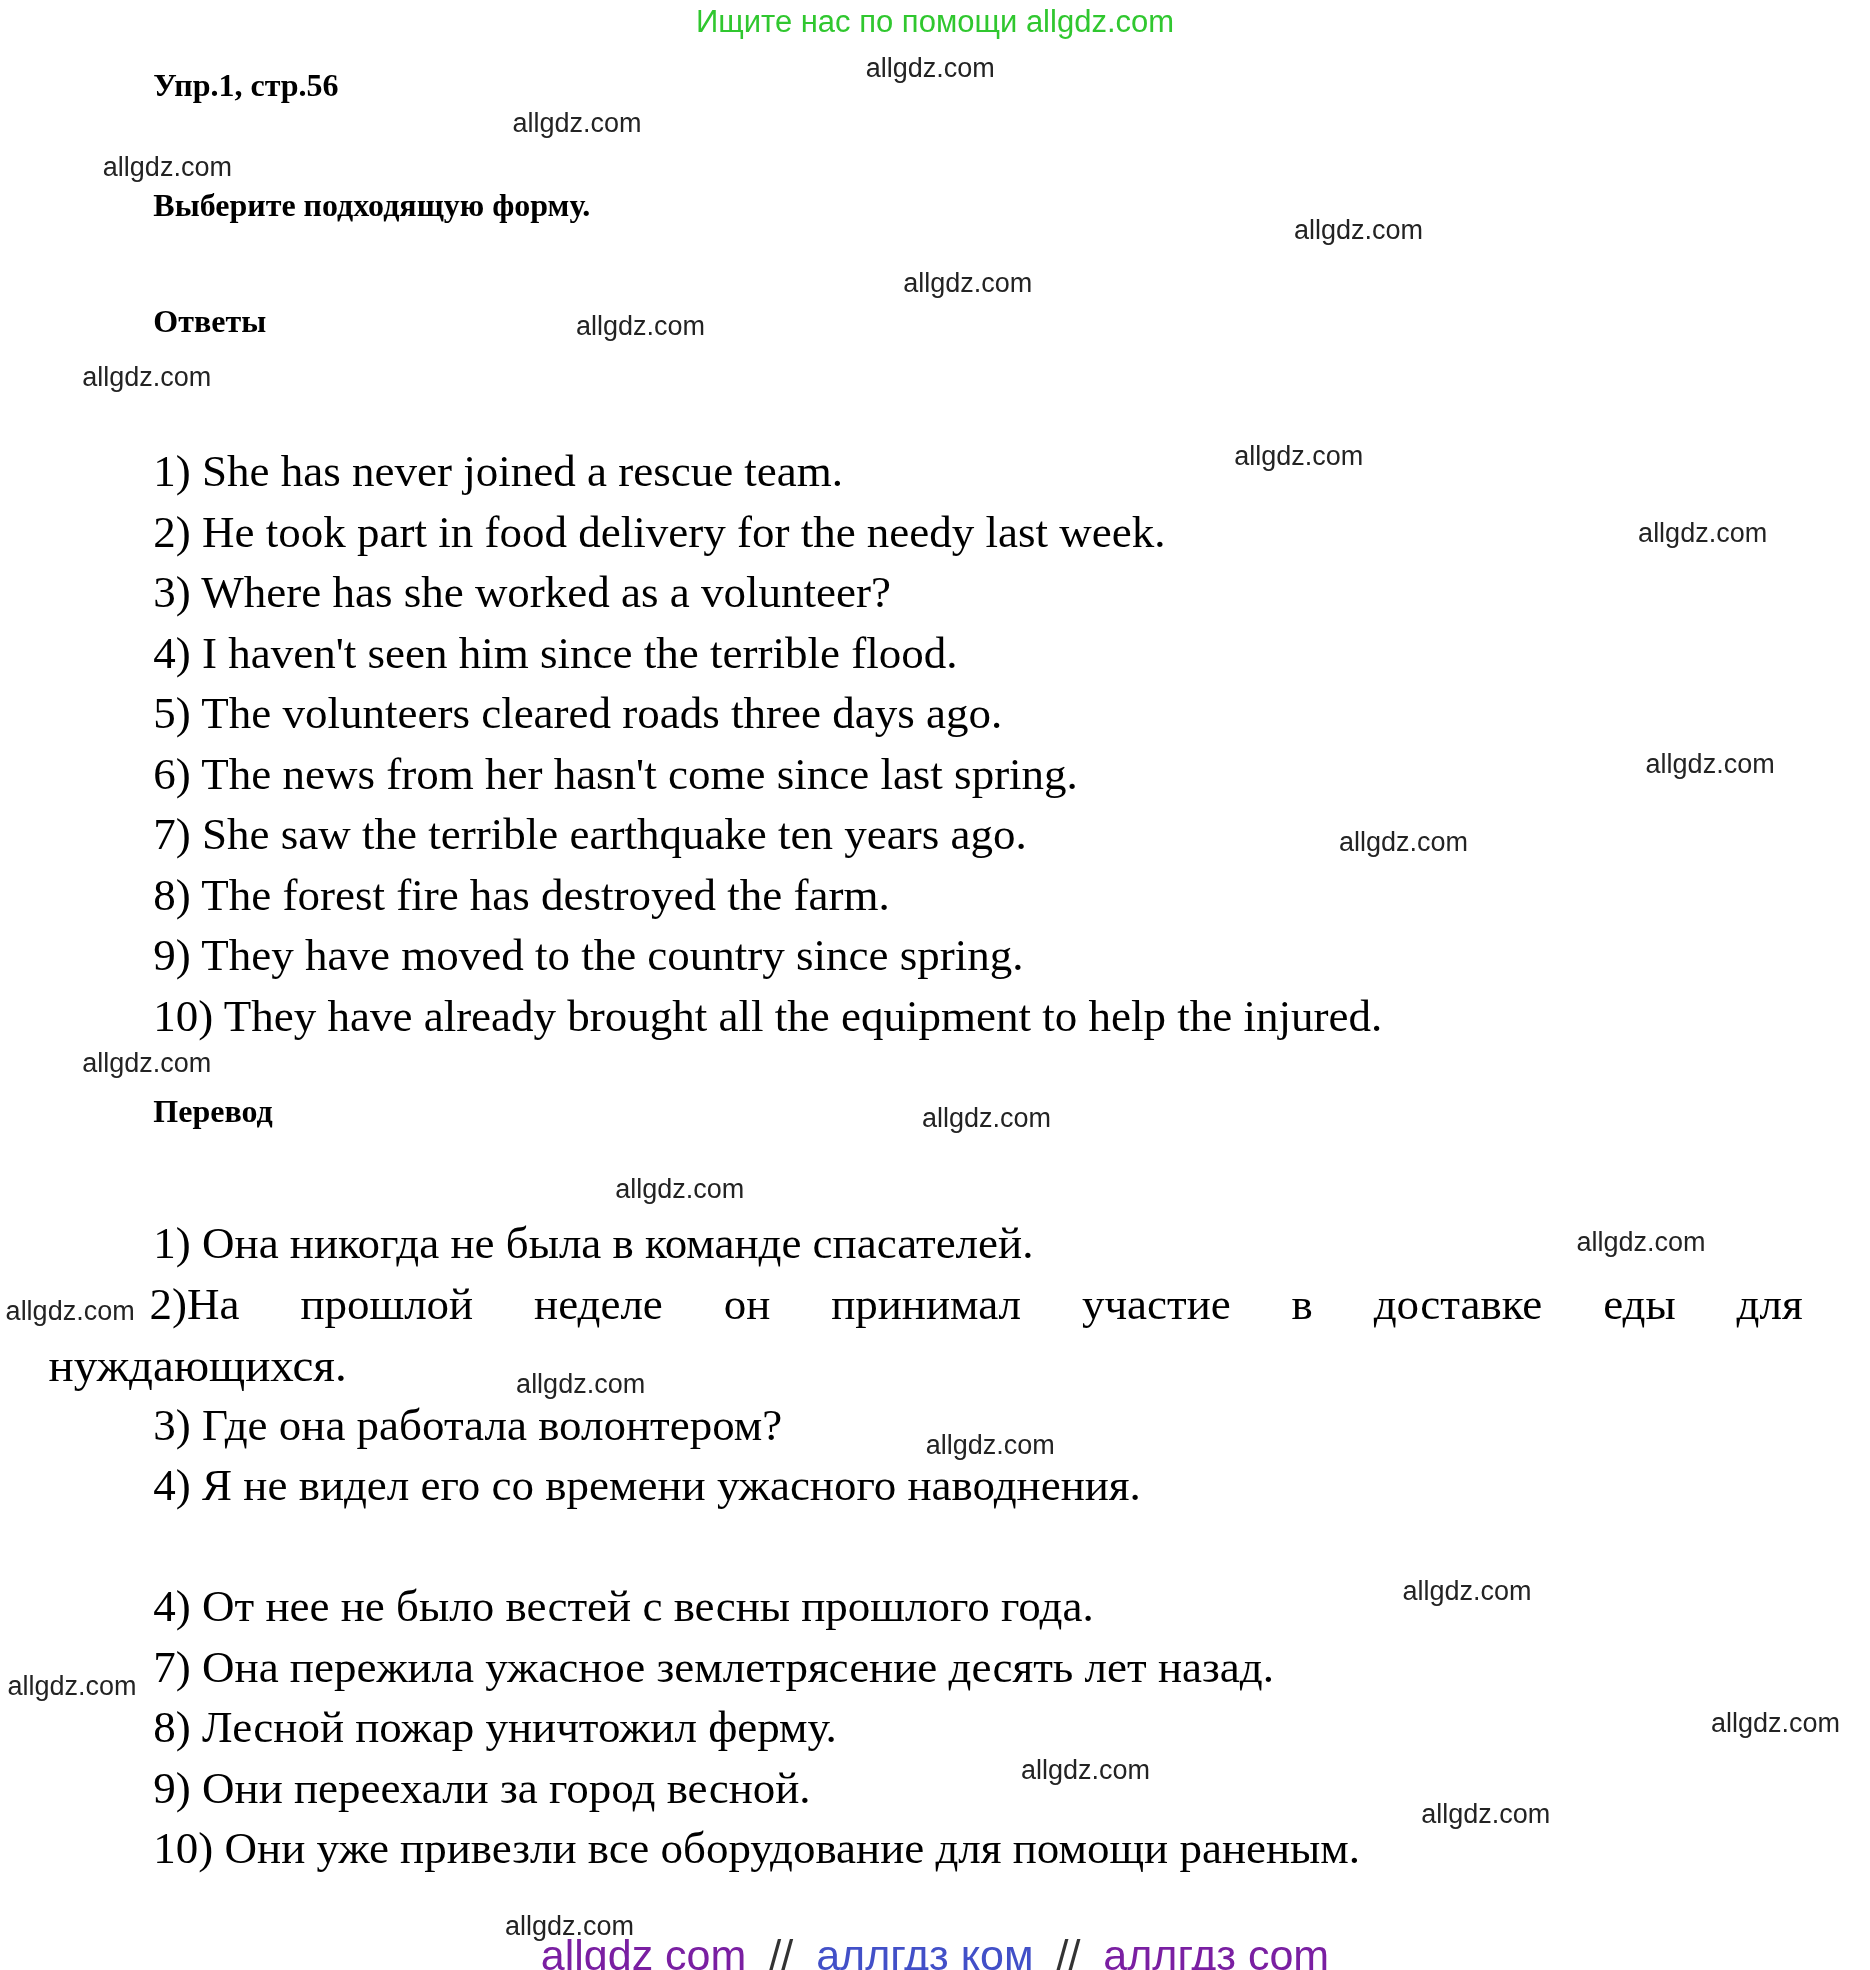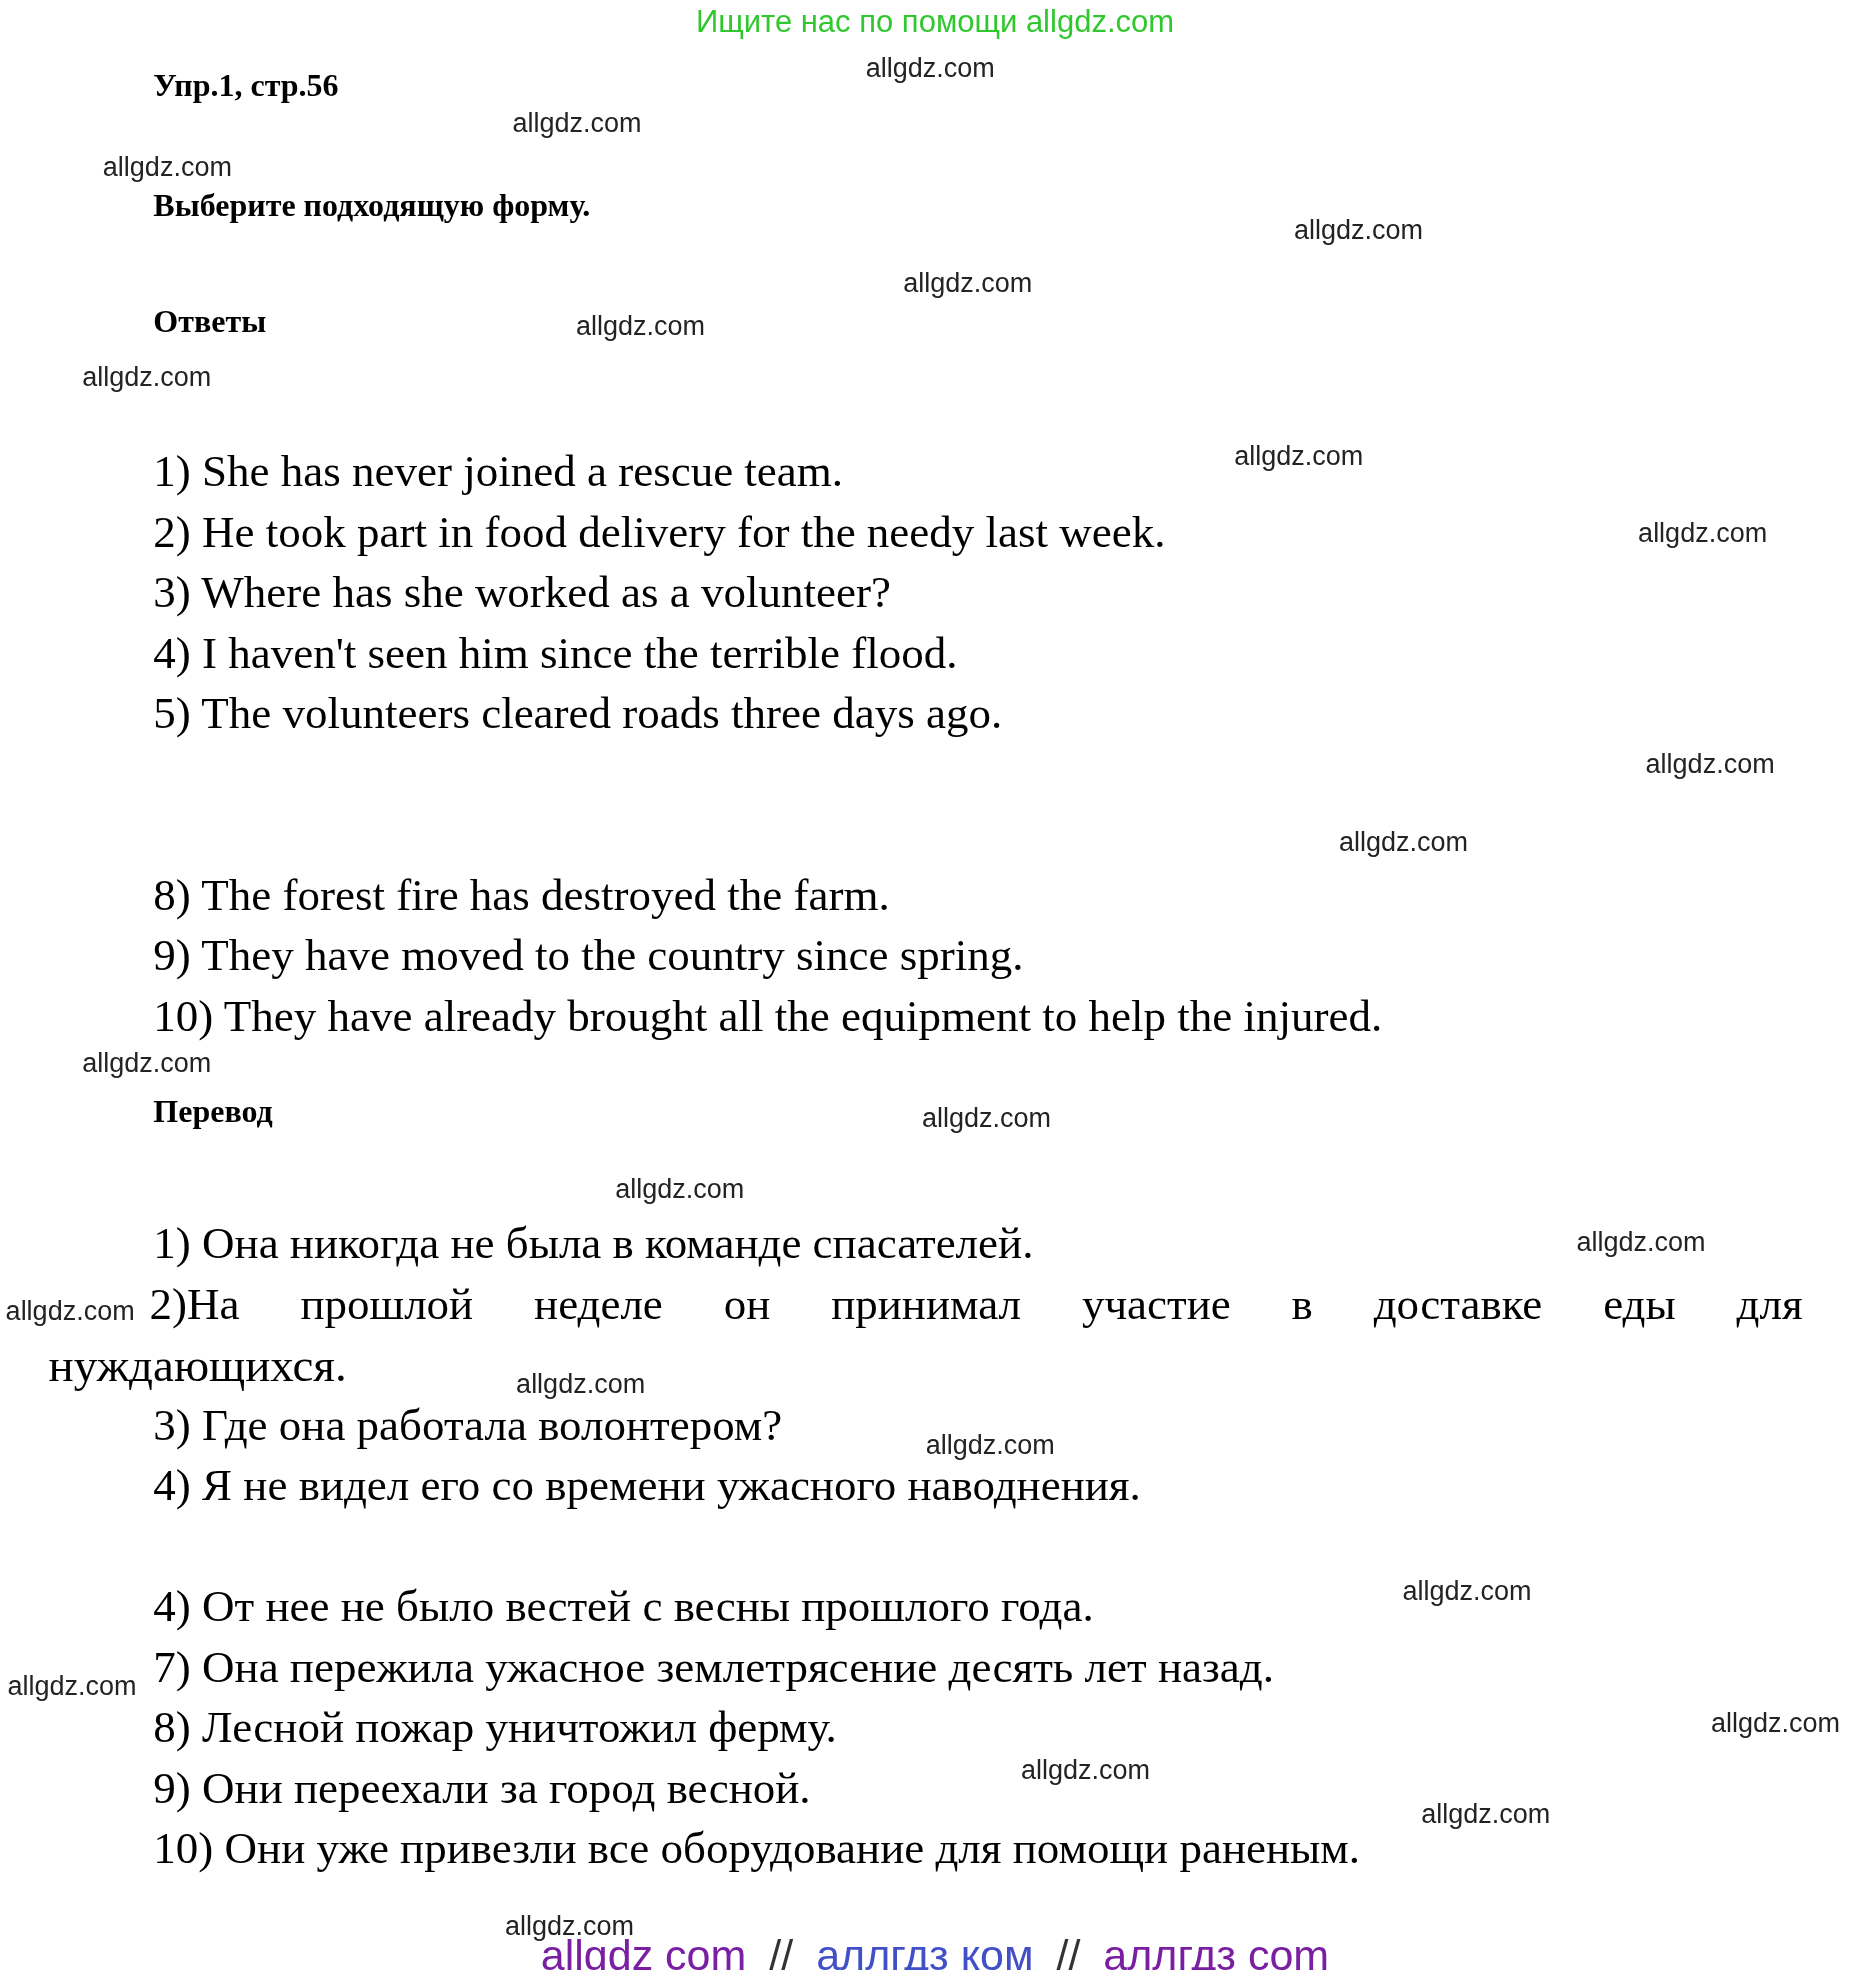--- a/index.html
+++ b/index.html
@@ -104,20 +104,22 @@
   <div class="heading" style="top:3.4%">Упр.1, стр.56</div>
   <div class="heading" style="top:9.5%">Выберите подходящую форму.</div>
   <div class="heading" style="top:15.4%">Ответы</div>
   <div class="heading" style="top:55.5%">Перевод</div>
 
   <div class="line" style="top:22.60%">1) She has never joined a rescue team.</div>
   <div class="line" style="top:25.67%">2) He took part in food delivery for the needy last week.</div>
   <div class="line" style="top:28.74%">3) Where has she worked as a volunteer?</div>
   <div class="line" style="top:31.81%">4) I haven't seen him since the terrible flood.</div>
   <div class="line" style="top:34.88%">5) The volunteers cleared roads three days ago.</div>
+  <div class="line" style="top:37.95%">6) The news from her hasn't come since last spring.</div>
+  <div class="line" style="top:41.02%">7) She saw the terrible earthquake ten years ago.</div>
   <div class="line" style="top:44.09%">8) The forest fire has destroyed the farm.</div>
   <div class="line" style="top:47.16%">9) They have moved to the country since spring.</div>
   <div class="line" style="top:50.23%">10) They have already brought all the equipment to help the injured.</div>
 
   <div class="line" style="top:61.80%">1) Она никогда не была в команде спасателей.</div>
   <div class="line-justify" style="top:64.87%">2)На прошлой неделе он принимал участие в доставке еды для</div>
   <div class="line-cont" style="top:67.94%">нуждающихся.</div>
   <div class="line" style="top:71.01%">3) Где она работала волонтером?</div>
   <div class="line" style="top:74.08%">4) Я не видел его со времени ужасного наводнения.</div>
   <div class="line" style="top:80.22%">4) От нее не было вестей с весны прошлого года.</div>

